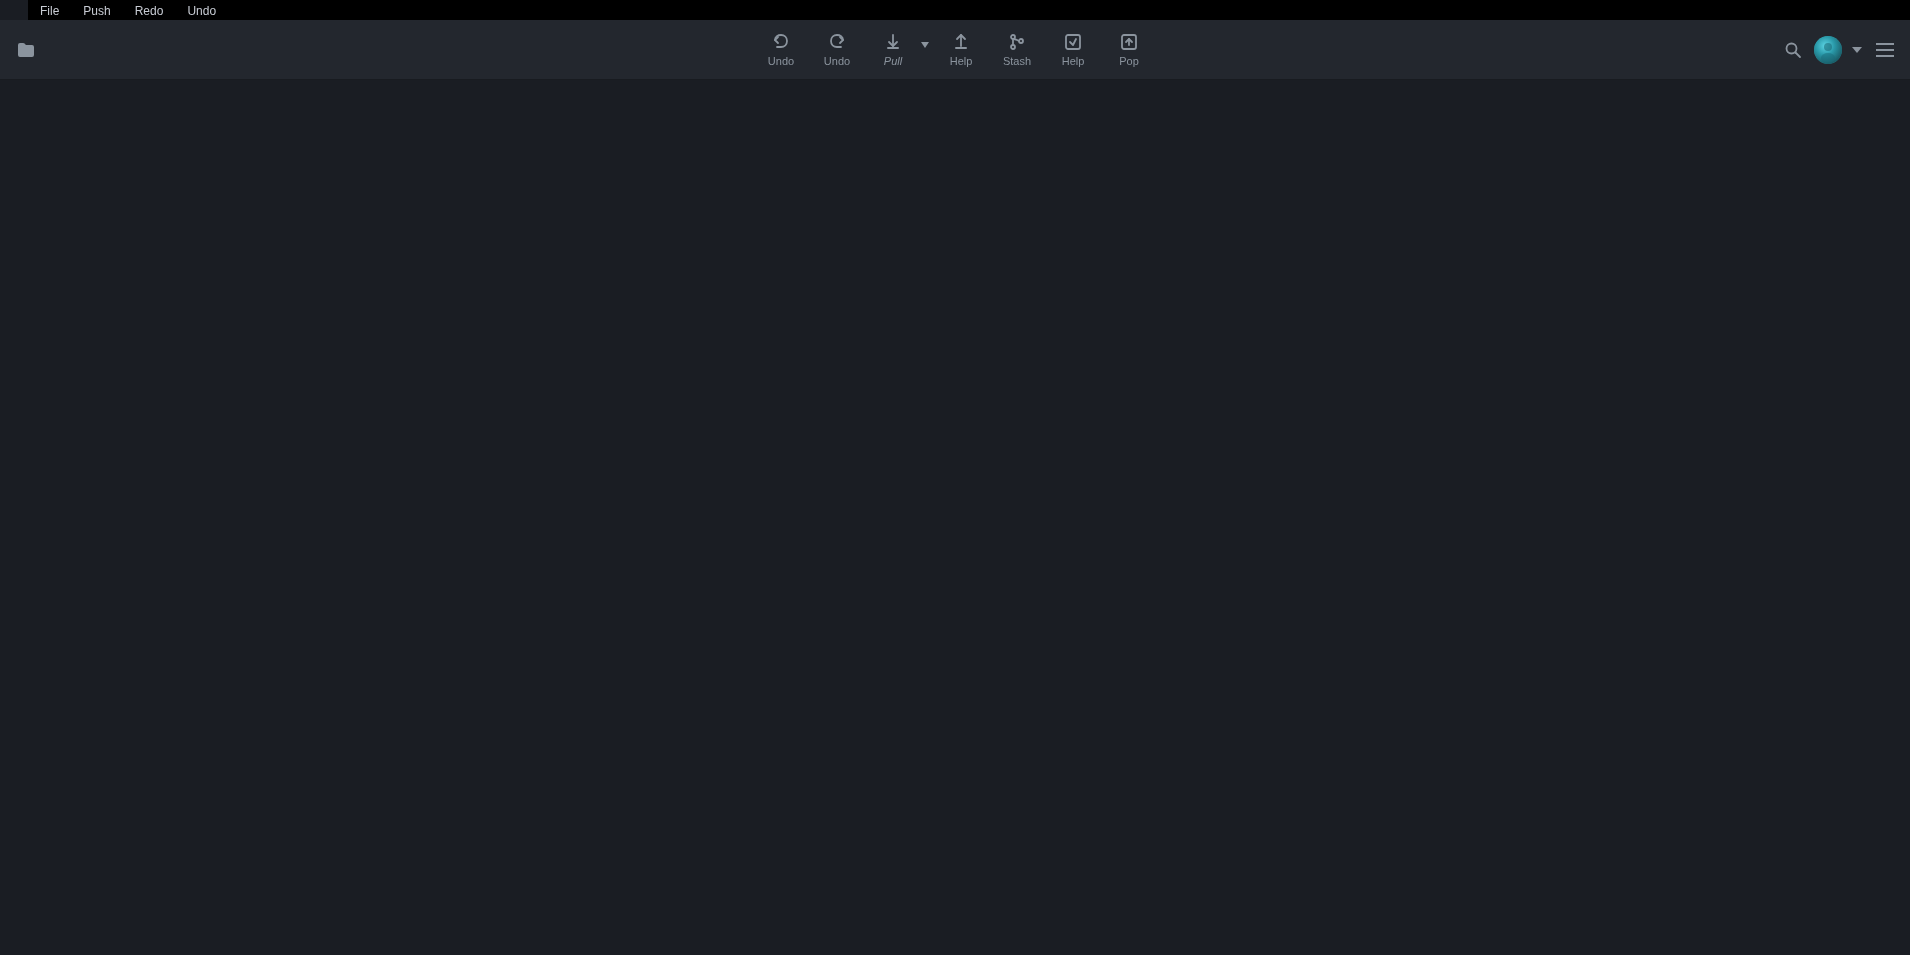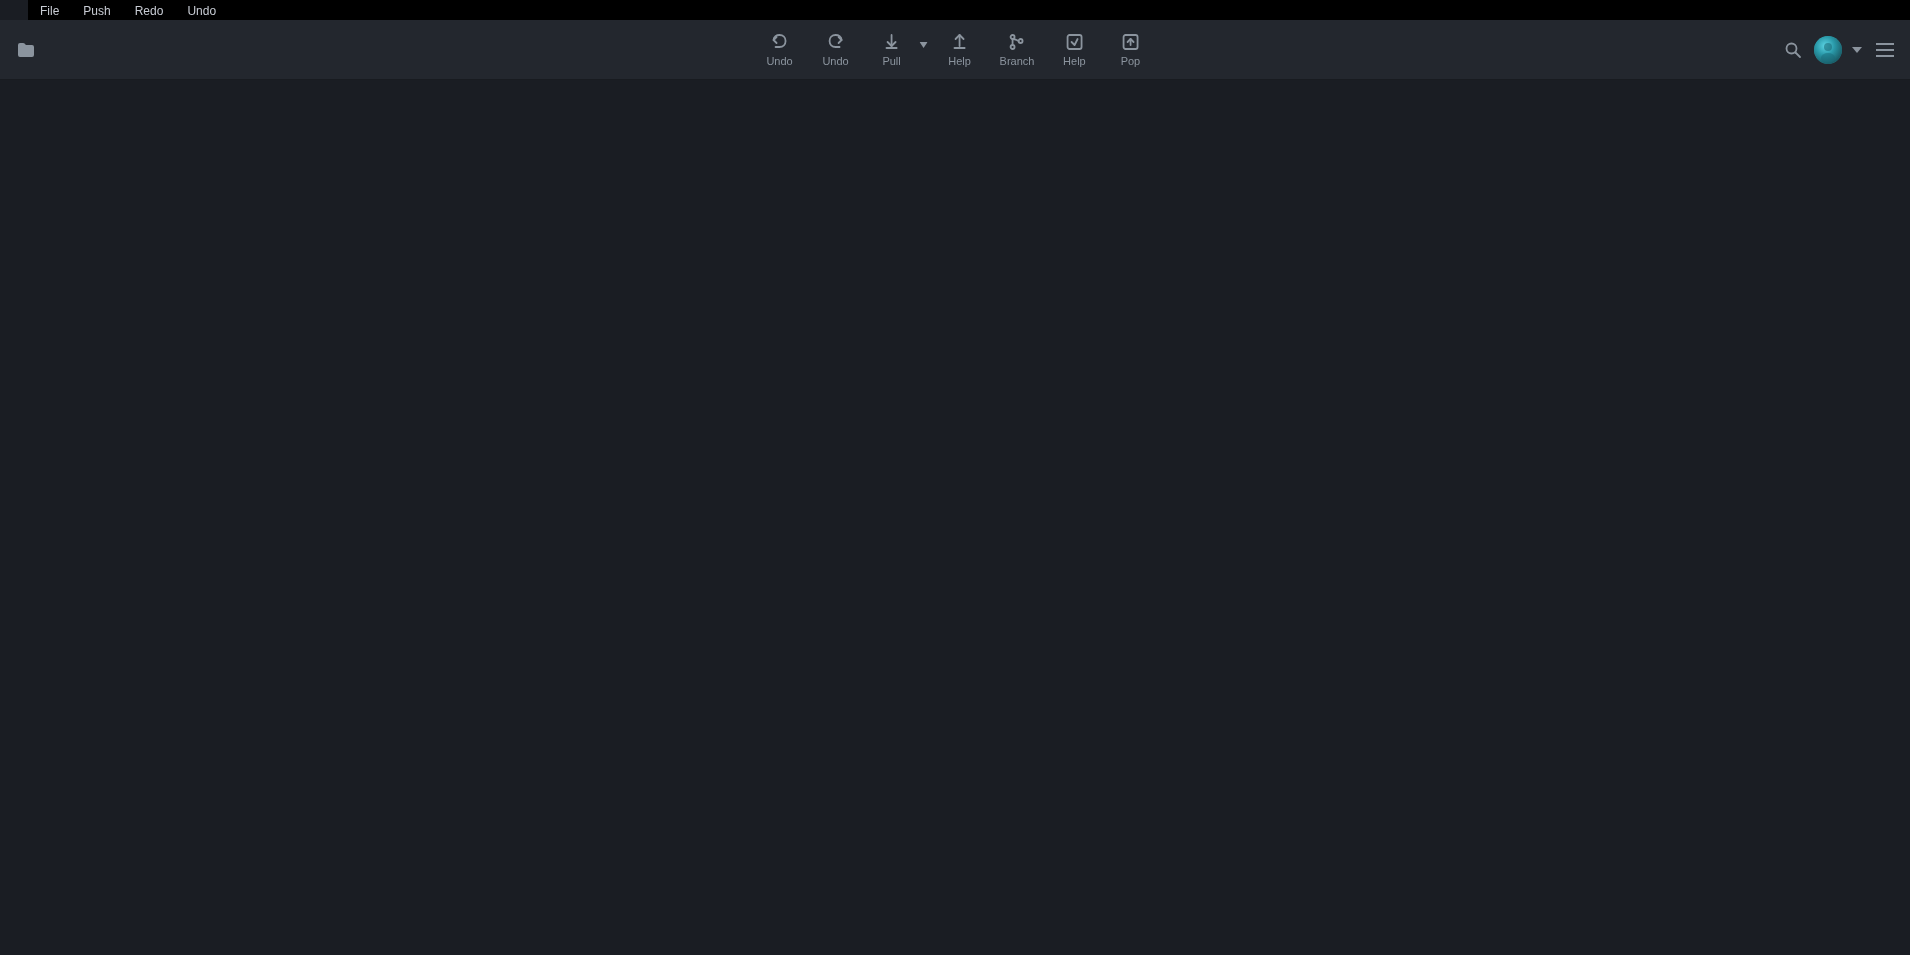--- a/index.html
+++ b/index.html
@@ -91,20 +91,21 @@
     }
 
     .toolbar-btn-label {
       font-size: 11px;
       color: #8b949e;
     }
 
     .pull-group {
       display: flex;
       align-items: center;
+      font-style: italic;
     }
 
     .pull-dropdown-arrow {
       display: flex;
       align-items: center;
       justify-content: center;
       cursor: pointer;
       padding: 4px 2px;
       color: #8b949e;
       font-size: 10px;
@@ -233,21 +234,21 @@
     </div>
 
     <div class="toolbar-btn">
       <svg viewBox="0 0 20 20" fill="none" stroke="currentColor" stroke-width="1.8" xmlns="http://www.w3.org/2000/svg">
         <circle cx="6" cy="5" r="2" stroke="currentColor"></circle>
         <circle cx="6" cy="15" r="2" stroke="currentColor"></circle>
         <circle cx="14" cy="9" r="2" stroke="currentColor"></circle>
         <path d="M6 7 L6 13" stroke-linecap="round"></path>
         <path d="M6 7 C6 7 8 7 10 8 C12 9 12 9 12 9" stroke-linecap="round"></path>
       </svg>
-      <span class="toolbar-btn-label">Branch</span>
+      <span class="toolbar-btn-label">Stash</span>
     </div>
 
     <div class="toolbar-btn">
       <svg viewBox="0 0 20 20" fill="none" stroke="currentColor" stroke-width="1.8" xmlns="http://www.w3.org/2000/svg">
         <rect x="3" y="3" width="14" height="14" rx="2" stroke="currentColor"></rect>
         <path d="M7 10 L10 13 L13 7" stroke-linecap="round" stroke-linejoin="round"></path>
       </svg>
       <span class="toolbar-btn-label">Help</span>
     </div>
 

